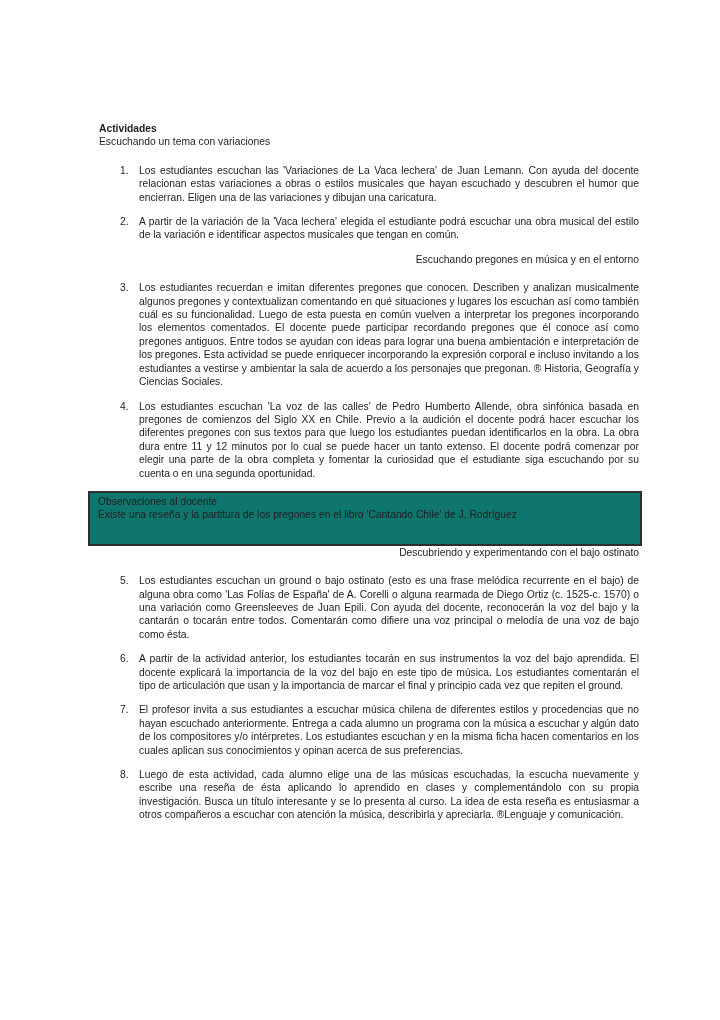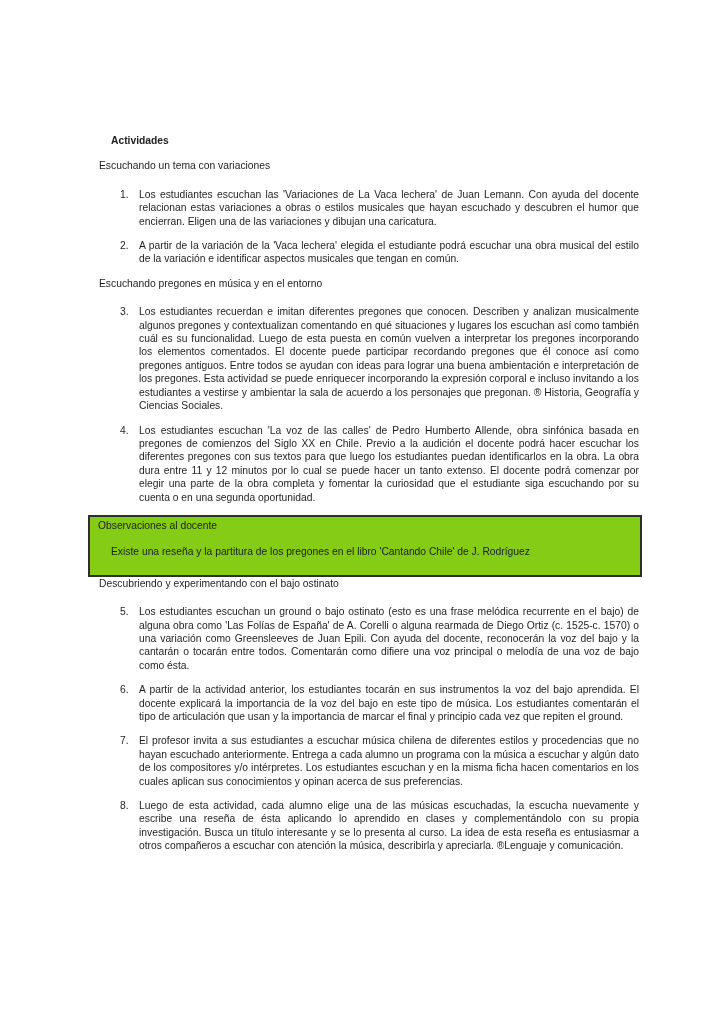--- a/index.html
+++ b/index.html
@@ -20,52 +20,53 @@
     position: absolute;
     left: 99px;
     top: 122px;
     width: 540px;
     font-size: 10.3px;
     line-height: 13.4px;
     filter: blur(0.32px);
   }
   .doc-title {
     font-weight: bold;
-    margin: 12px;
+    margin: 0;
   }
   .sec-heading {
     margin: 0 0 15px 0;
   }
   .sec-heading.gap-top {
+    text-align: right;
   }
   .item {
     display: flex;
     margin: 0 0 11px 0;
   }
   .item .num {
     flex: 0 0 19px;
     margin-left: 21px;
   }
   .item .txt {
     flex: 1;
     text-align: justify;
   }
   .note-box {
     box-sizing: border-box;
     margin: 9px 0 0 -11px;
     width: calc(100% + 14px);
     border: 2px solid #2e2e2e;
-    padding: 2px 8px 3px 8px;
-    background: #84cc16;
+    padding: 2px 8px 22px 8px;
+    background: #0f766e;
   }
   .note-box .note-title {
     margin: 0;
   }
   .note-box .note-body {
-    margin: 13px;
+    margin: 0;
     text-align: justify;
   }
 </style>
 </head>
 <body>
 
 <div class="page">
   <div class="content">
 
     <div class="doc-title">Actividades</div>

